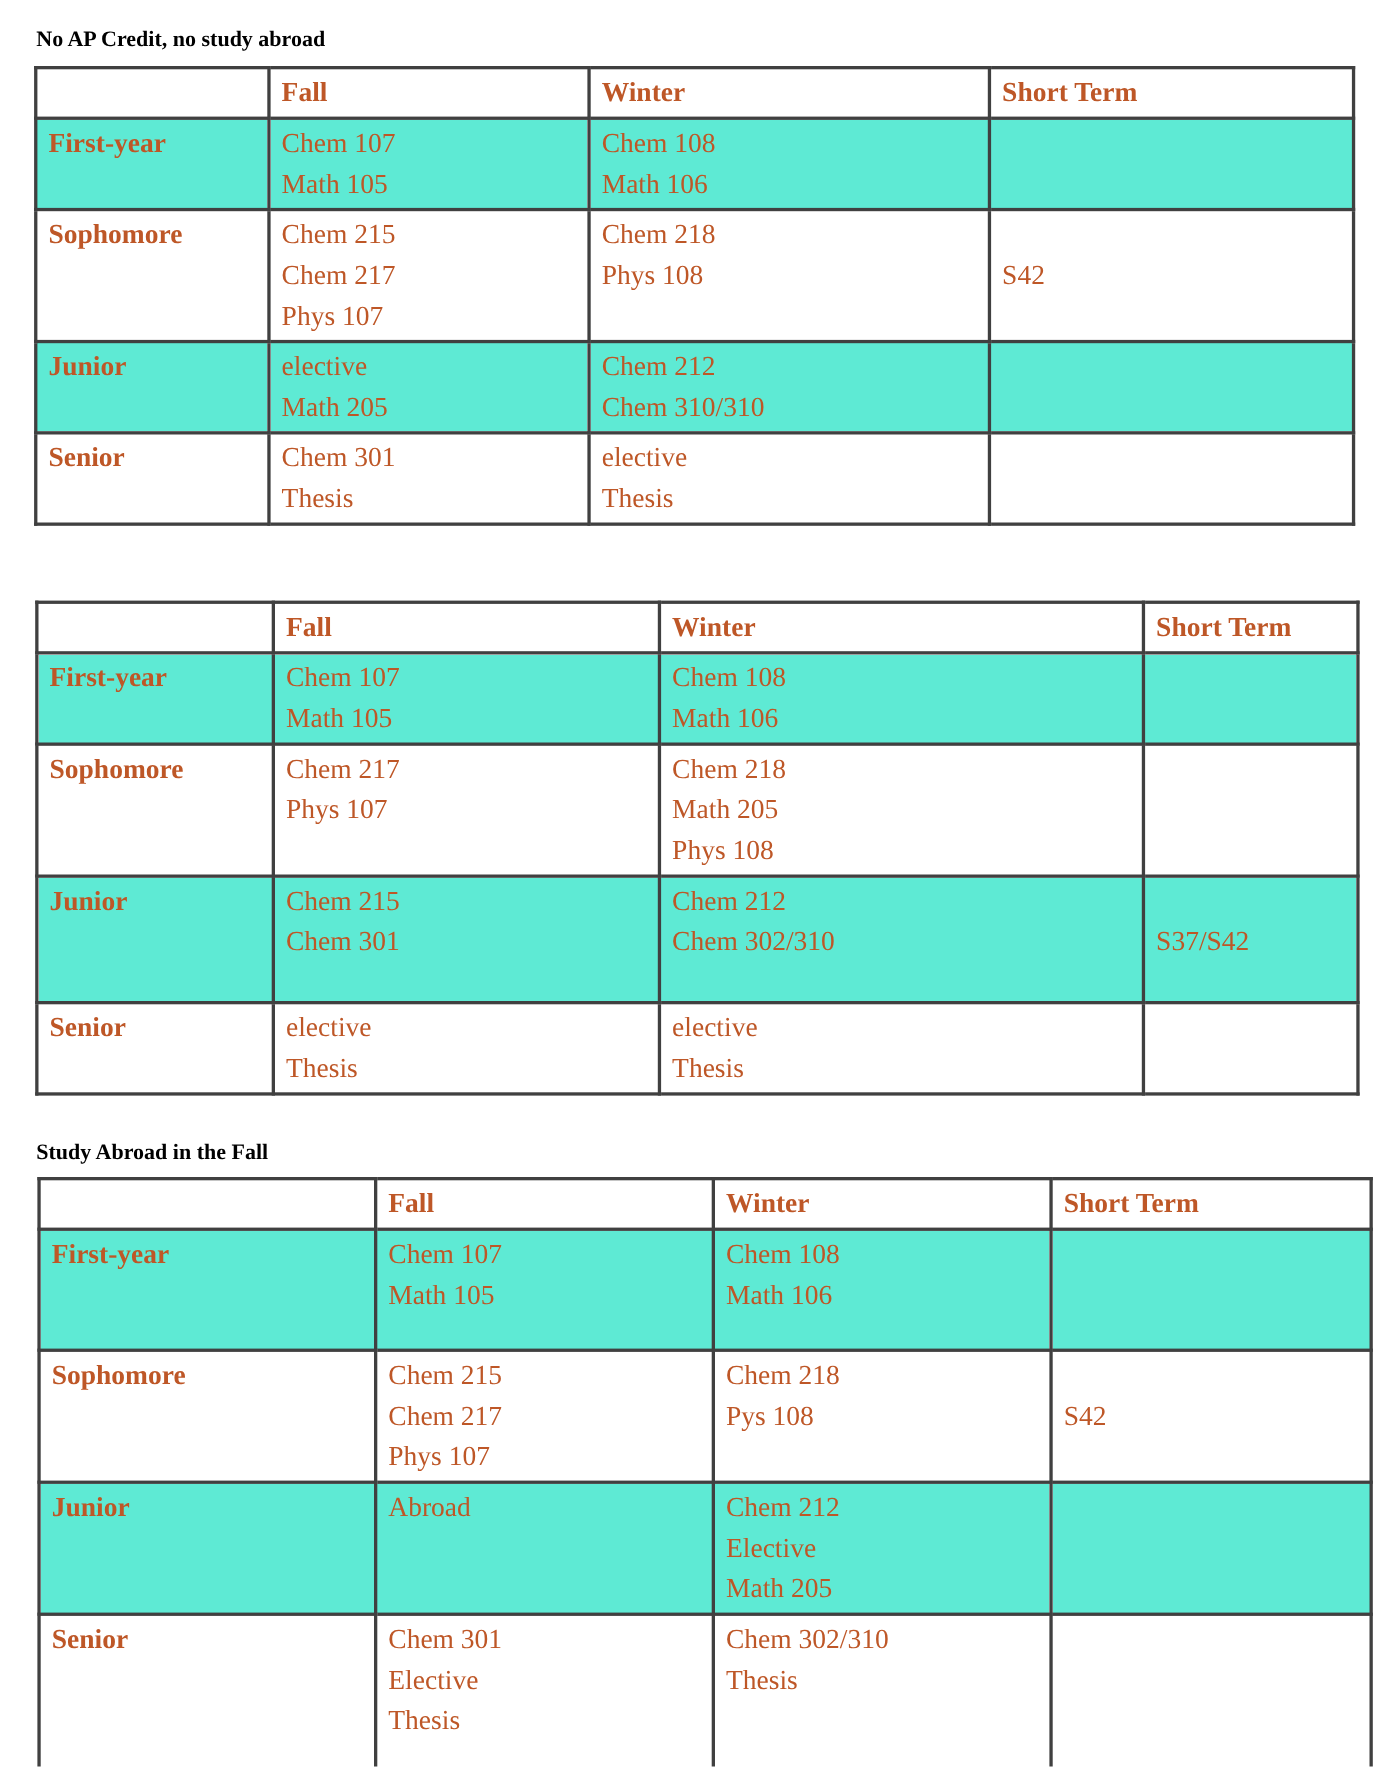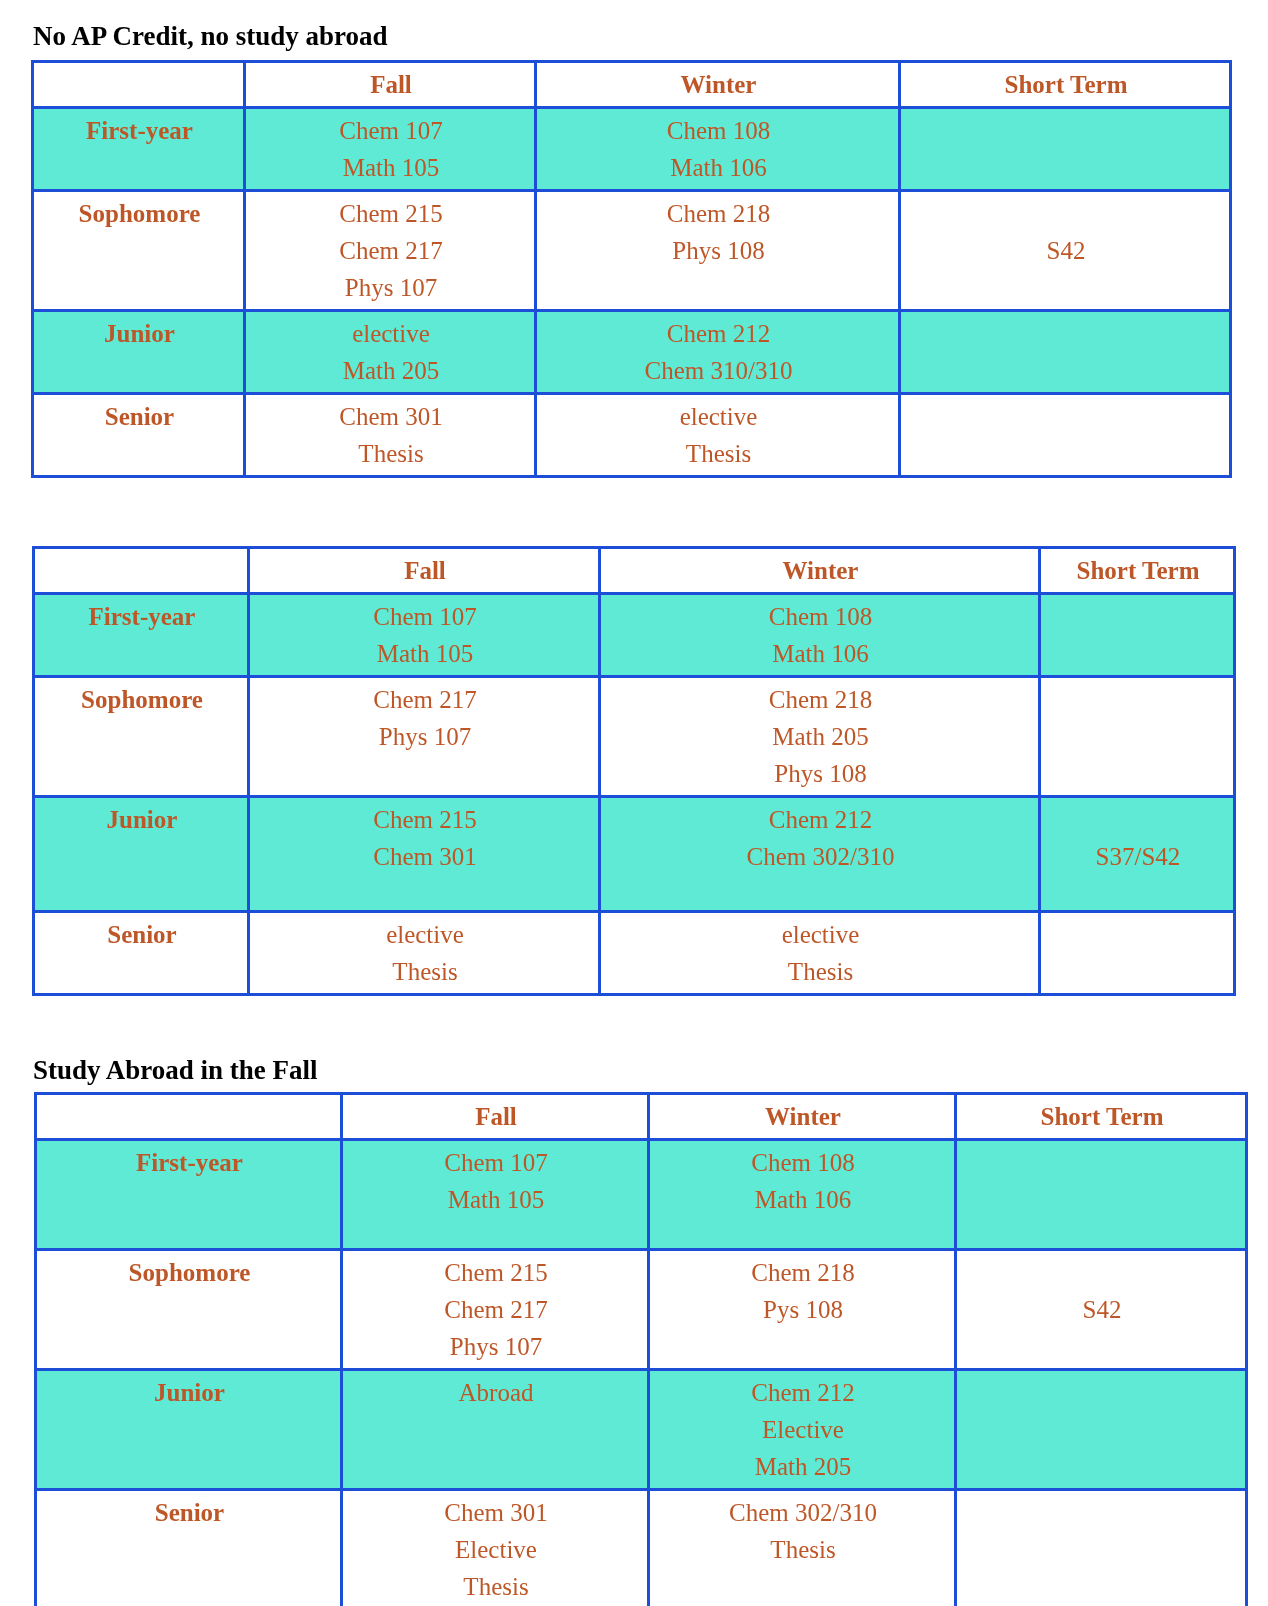--- a/index.html
+++ b/index.html
@@ -7,39 +7,39 @@
     padding: 0;
     background: #ffffff;
   }
   body {
     width: 1268px;
     height: 1606px;
     font-family: "Liberation Serif", "DejaVu Serif", serif;
     overflow: hidden;
   }
   .doc-title {
-    font-size: 27px;
+    font-size: 20px;
     font-weight: bold;
     color: #000000;
     margin: 0;
     line-height: 32px;
     border-radius: 11px;
   }
   #title1 { padding: 20px 0 8px 33px; }
-  #title2 { padding: 58px 0 6px 33px; }
+  #title2 { padding: 36px 0 6px 33px; }
   table.sched {
     border-collapse: collapse;
     table-layout: fixed;
     font-size: 25px;
     color: #BE5727;
   }
   table.sched th, table.sched td {
-    border: 3px solid #1d4ed8;
+    border: 3px solid #404040;
     vertical-align: top;
-    text-align: center;
+    text-align: left;
     padding: 3px 8px 3px 10px;
     line-height: 37px;
     white-space: pre-line;
     overflow: hidden;
   }
   table.sched th {
     font-weight: bold;
   }
   td.lbl {
     font-weight: bold;

